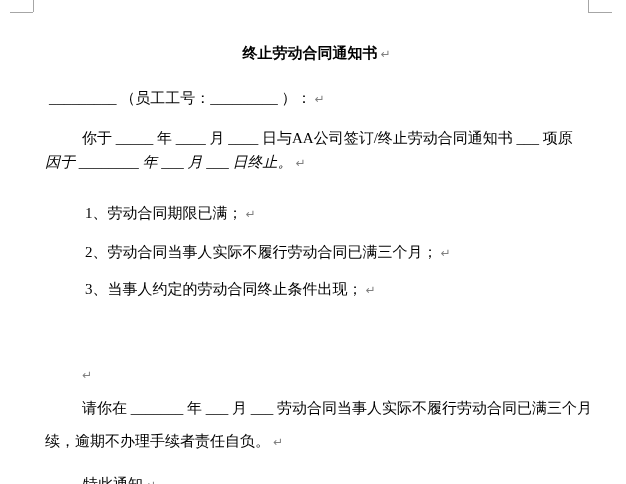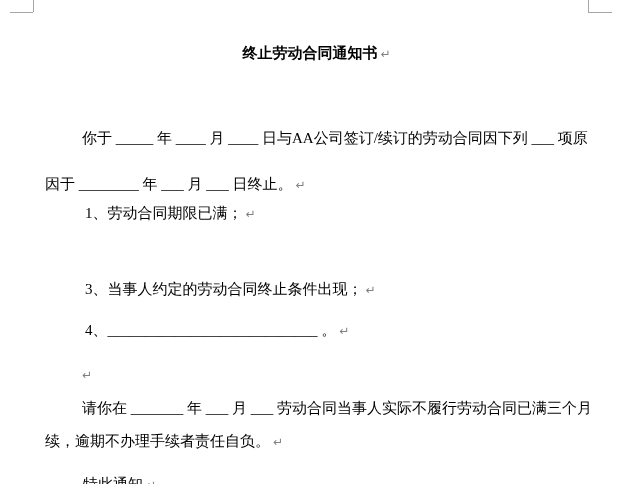--- a/index.html
+++ b/index.html
@@ -51,36 +51,39 @@
 
   <div class="crop crop-tl-h"></div>
   <div class="crop crop-tl-v"></div>
   <div class="crop crop-tr-h"></div>
   <div class="crop crop-tr-v"></div>
 
   <div class="line title-line" style="top:23px;">
     <span>终止劳动合同通知书</span><span class="pilcrow">↵</span>
   </div>
 
+  <div class="line" style="top:68px; left:34px;">
+    <span>_________ （员工工号：_________ ）：</span><span class="pilcrow">↵</span>
+  </div>
 
   <div class="line" style="top:108px; left:67px;">
-    <span>你于 _____ 年 ____ 月 ____ 日与AA公司签订/续订的劳动合同因下列 ___ 项原</span>
+    <span>你于 _____ 年 ____ 月 ____ 日与AA公司签订/终止劳动合同通知书 ___ 项原</span>
   </div>
-  <div class="line" style="top:154px; left:30px;">
+  <div class="line" style="top:132px; left:30px;font-style:italic;">
     <span>因于 ________ 年 ___ 月 ___ 日终止。</span><span class="pilcrow">↵</span>
   </div>
 
   <div class="line" style="top:183px; left:70px;text-align:right;">
     <span>1、劳动合同期限已满；</span><span class="pilcrow">↵</span>
   </div>
+  <div class="line" style="top:222px; left:70px;">
+    <span>2、劳动合同当事人实际不履行劳动合同已满三个月；</span><span class="pilcrow">↵</span>
+  </div>
   <div class="line" style="top:259px; left:70px;">
     <span>3、当事人约定的劳动合同终止条件出现；</span><span class="pilcrow">↵</span>
-  </div>
-  <div class="line" style="top:300px; left:70px;">
-    <span>4、____________________________ 。</span><span class="pilcrow">↵</span>
   </div>
 
   <div class="line" style="top:344px; left:67px;">
     <span class="pilcrow" style="margin-left:0;">↵</span>
   </div>
 
   <div class="line" style="top:378px; left:67px;">
     <span>请你在 _______ 年 ___ 月 ___ 劳动合同当事人实际不履行劳动合同已满三个月</span>
   </div>
   <div class="line" style="top:411px; left:30px;">

